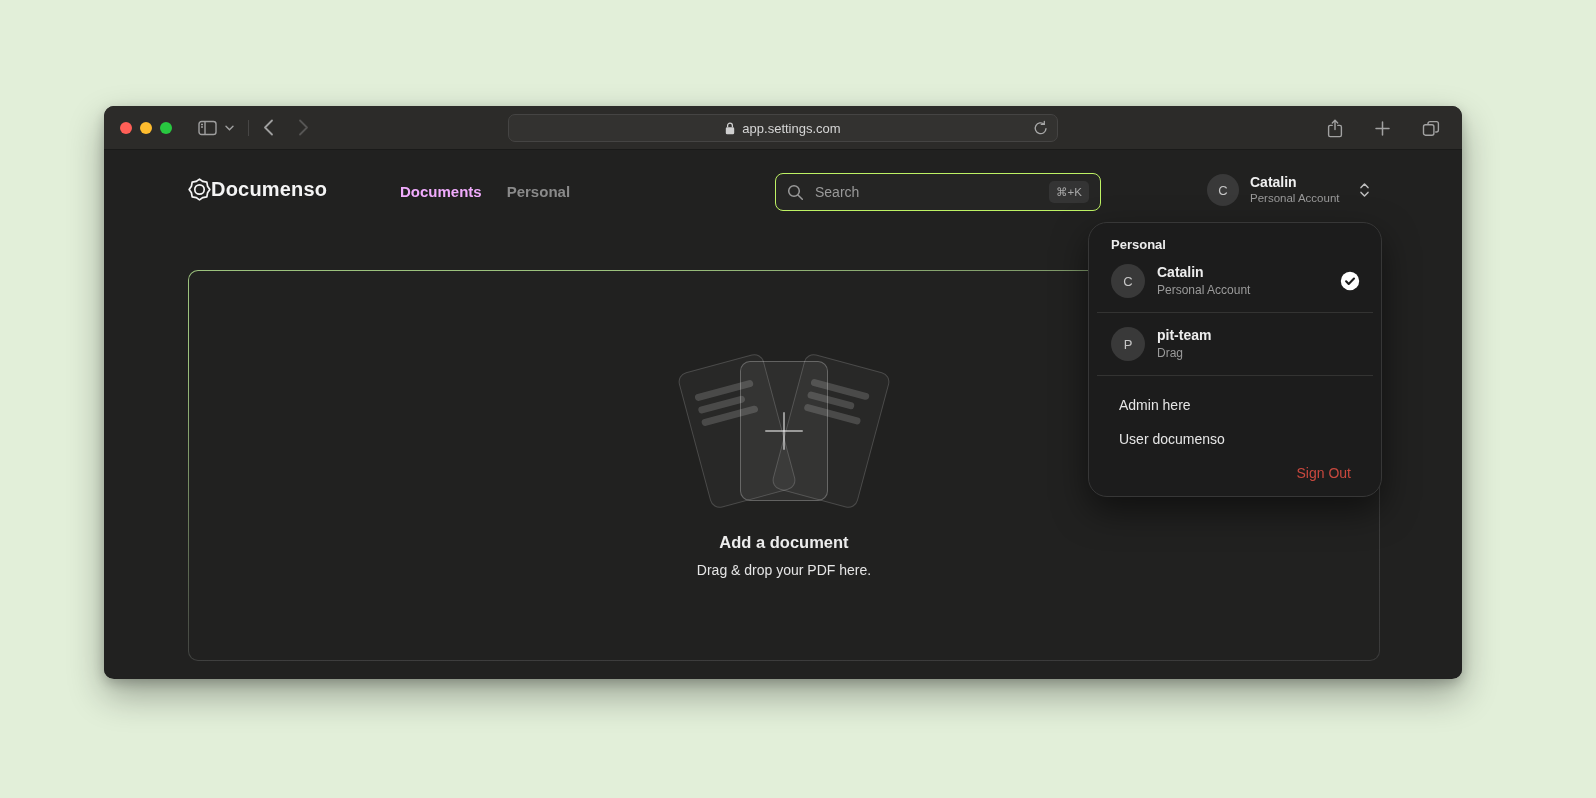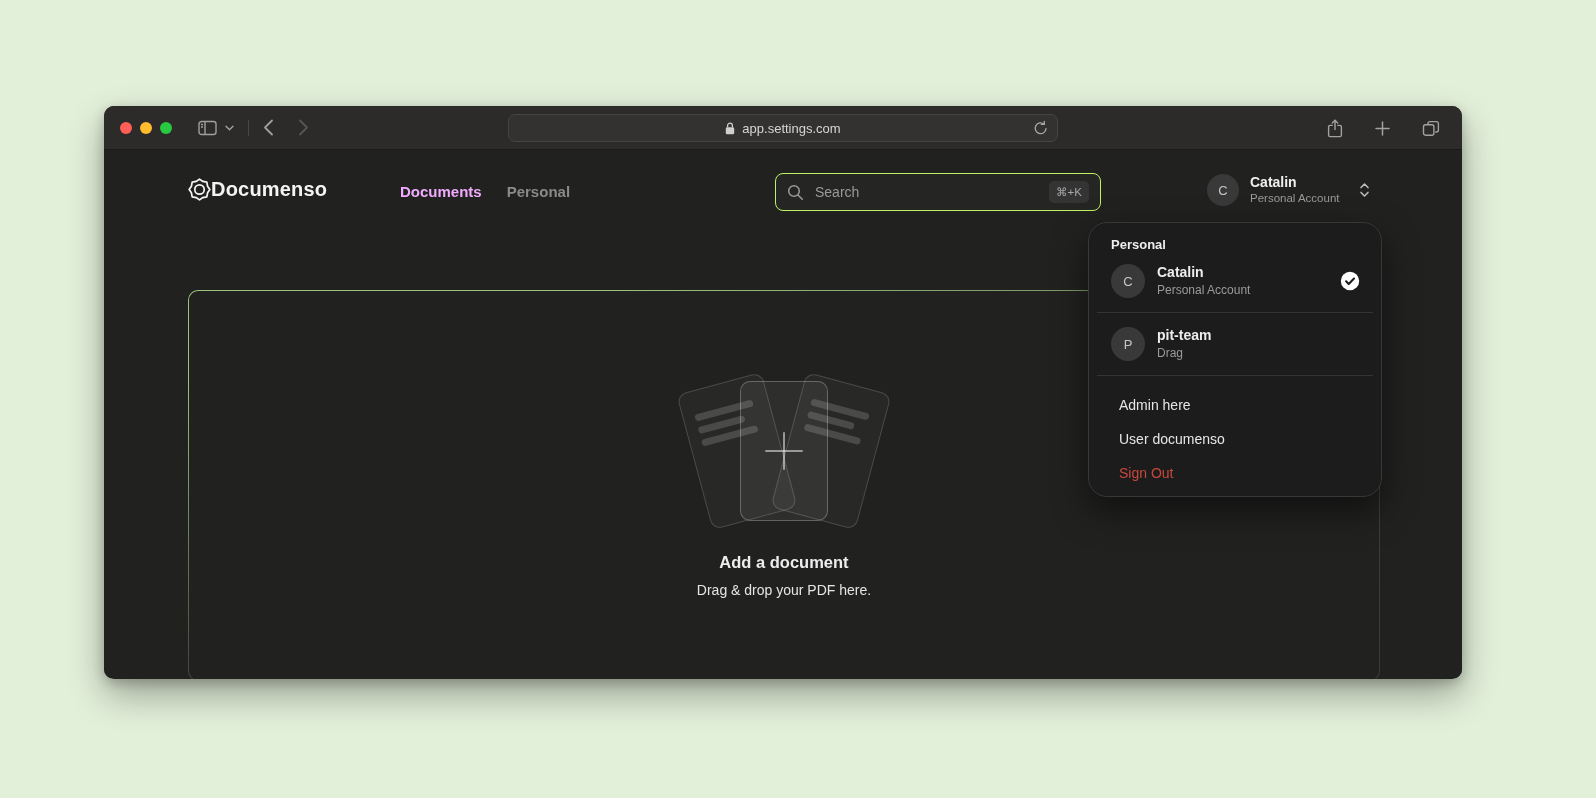--- a/index.html
+++ b/index.html
@@ -50,21 +50,21 @@
   .account{position:absolute;left:1103px;top:24px;display:flex;align-items:center;gap:11px;cursor:pointer;}
   .avatar{width:32px;height:32px;border-radius:50%;background:#393939;color:#c6c6c6;display:flex;
     align-items:center;justify-content:center;font-size:13px;flex:0 0 auto;}
   .acct-text{display:flex;flex-direction:column;line-height:1.2;}
   .acct-name{font-size:14px;font-weight:700;color:#f0f0f0;}
   .acct-sub{font-size:11.5px;color:#9a9a9a;margin-top:1px;}
   .acct-chevrons{color:#bdbdbd;margin-left:8px;}
 
   
   .dropzone{position:absolute;left:84px;top:120px;width:1192px;height:391px;border-radius:10px;padding:1px;
-    background:linear-gradient(168deg,var(--accent) 0%,var(--accent) 14%,#3e3e3e 62%,#3a3a3a 100%);cursor:pointer;margin-top:20px;}
+    background:linear-gradient(168deg,var(--accent) 0%,var(--accent) 14%,#3e3e3e 62%,#3a3a3a 100%);cursor:pointer;}
   .dz-inner{width:100%;height:100%;border-radius:9px;background:var(--page-bg);
     display:flex;flex-direction:column;align-items:center;padding-top:84px;}
   .cards{position:relative;width:240px;height:152px;}
   .card{position:absolute;left:76px;top:6px;width:88px;height:140px;border-radius:10px;
     border:1px solid rgba(255,255,255,.16);background:rgba(255,255,255,.035);padding-top:17px;}
   .card.side-l{transform:translateX(-47px) rotate(-15deg);}
   .card.side-r{transform:translateX(47px) rotate(15deg);}
   .card.center{z-index:2;background:rgba(255,255,255,.06);border-color:rgba(255,255,255,.25);
     display:flex;align-items:center;justify-content:center;padding:0;}
   .bar{height:7px;border-radius:3.5px;background:rgba(255,255,255,.16);margin:6px 11px 0;}
@@ -81,21 +81,21 @@
   .menu-label-icons{display:flex;align-items:center;gap:15px;color:#b3b3b3;}
   .icon-btn{cursor:pointer;display:flex;align-items:center;}
   .menu-row{display:flex;align-items:center;gap:12px;padding:2px 13px 14px 14px;cursor:pointer;}
   .menu-row .avatar{width:34px;height:34px;}
   .row-text{display:flex;flex-direction:column;line-height:1.25;}
   .row-name{font-size:14px;font-weight:600;color:#ededed;}
   .row-sub{font-size:12px;color:#9a9a9a;margin-top:1px;}
   .row-check{margin-left:auto;display:flex;align-items:center;}
   .divider{height:1px;background:#333332;margin:0 0 12px;}
   .menu-item{padding:9px 22px;font-size:14px;color:#e6e6e6;cursor:pointer;}
-  .menu-item.danger{color:var(--danger);}
+  .menu-item.danger{color:var(--danger);text-align:right;}
 
   svg{display:block;}
 </style>
 </head>
 <body>
 
 <div class="window">
 
   <div class="toolbar">
     <div class="traffic">

